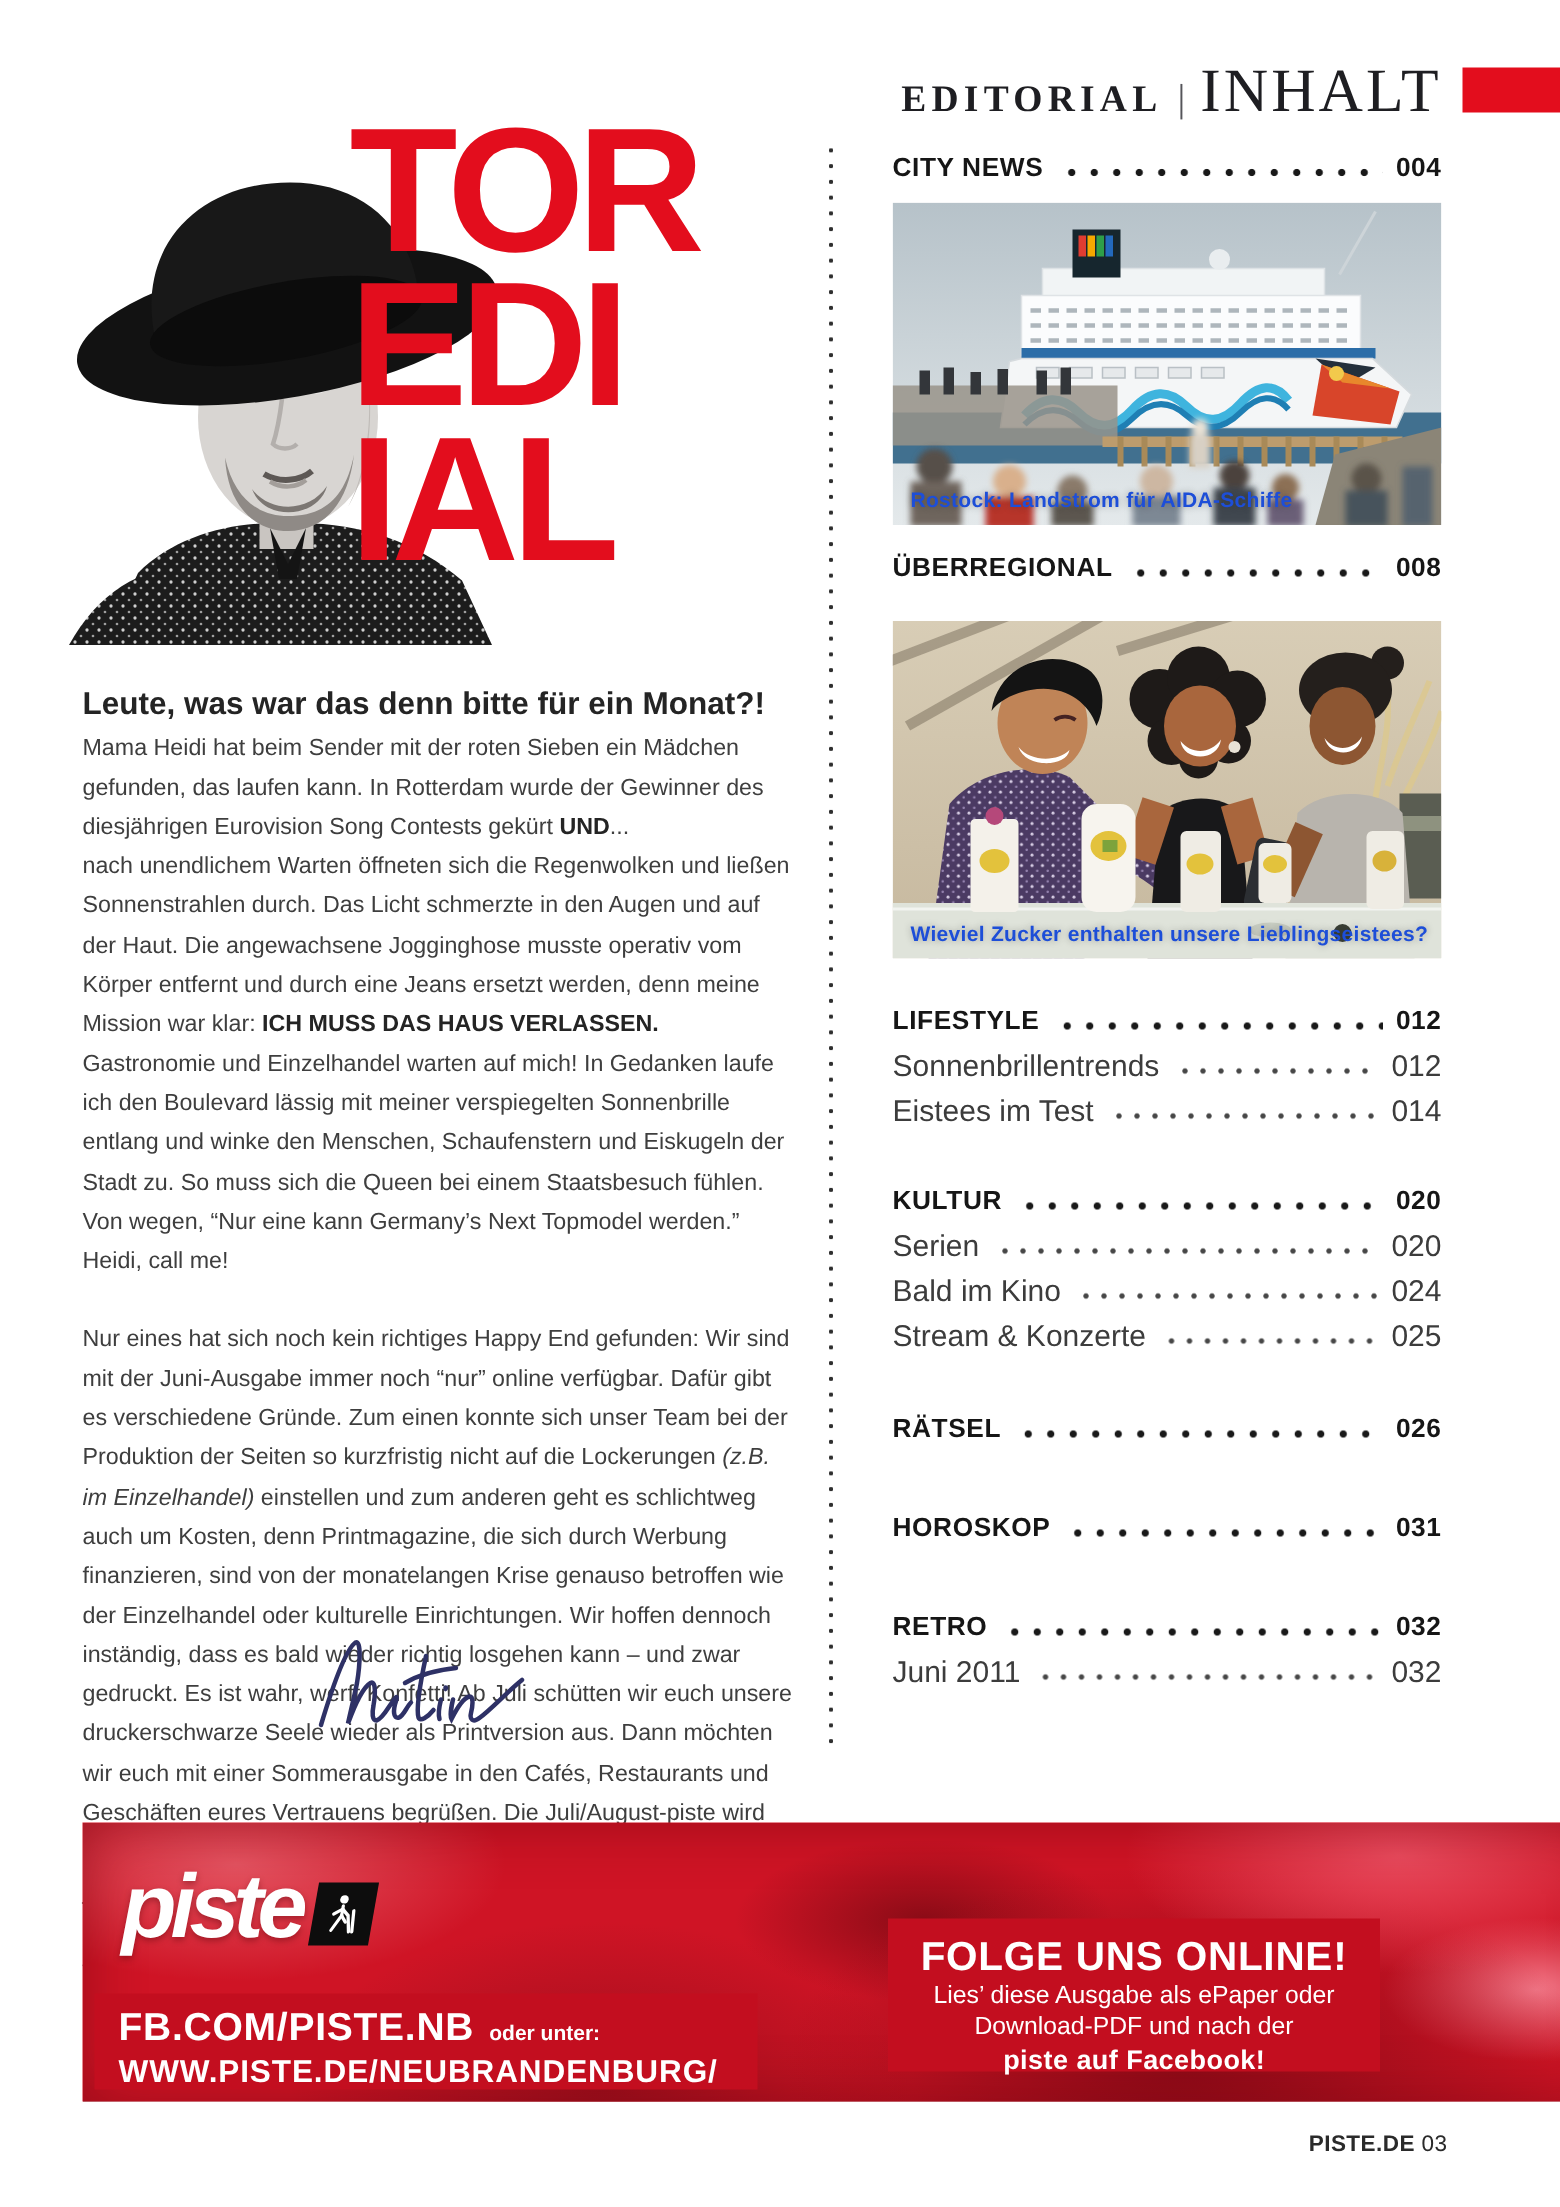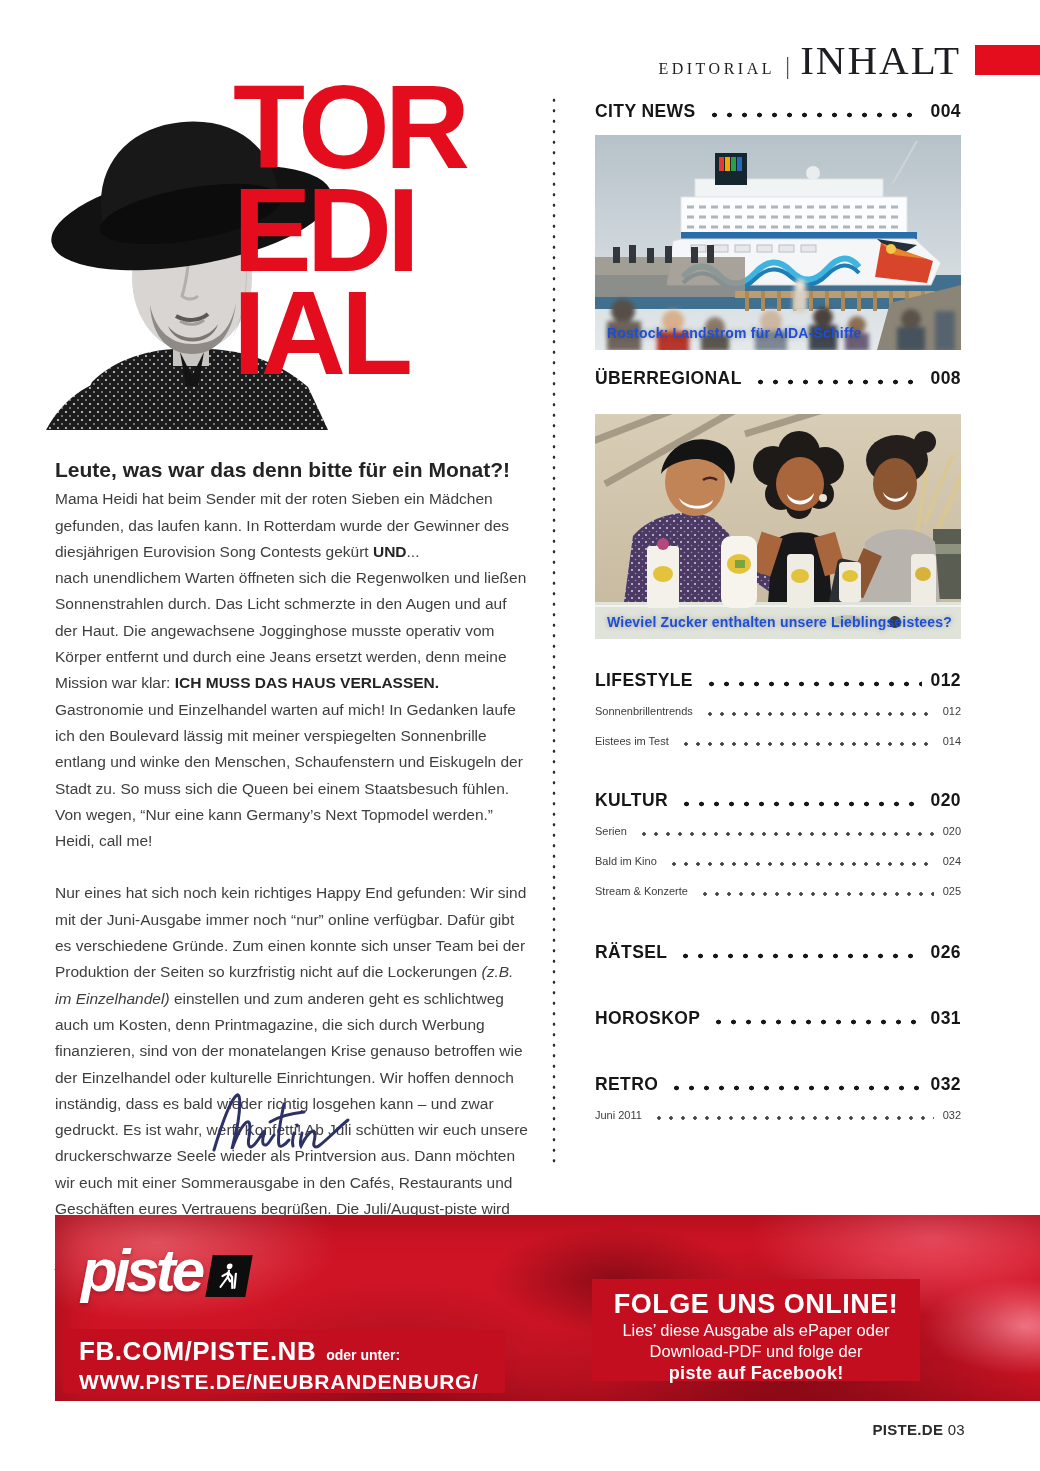--- a/index.html
+++ b/index.html
@@ -2,21 +2,21 @@
 <html><head>
 <meta charset="utf-8">
 <style>
   html,body{margin:0;padding:0;background:#fff;}
   .page{position:relative;width:1040px;height:1471px;background:#ffffff;overflow:hidden;
         font-family:"Liberation Sans",sans-serif;color:#222;}
 
   
   .masthead{position:absolute;top:36px;right:0;display:flex;align-items:center;}
   .masthead-text{display:flex;align-items:baseline;font-family:"Liberation Serif",serif;color:#1e1e22;}
-  .mh-section{font-size:16px;letter-spacing:3.5px;}
+  .mh-section{font-size:25px;letter-spacing:3.5px;font-weight:bold;}
   .mh-div{font-size:26px;margin:0 10px;color:#55555a;font-weight:400;}
   .mh-title{font-size:41px;letter-spacing:2px;}
   .mh-redbox{width:65px;height:30px;background:#e30d1d;margin-left:14px;}
 
   
   .portrait{position:absolute;left:40px;top:90px;width:310px;height:340px;}
   .ed-title{position:absolute;left:233px;top:76px;z-index:3;color:#e30d1d;
             font-weight:900;font-size:118px;line-height:103px;letter-spacing:-5px;}
   .ed-text{position:absolute;left:55px;top:457px;width:474px;font-size:15.5px;
            line-height:26.3px;color:#3e3e3e;}
@@ -33,21 +33,21 @@
   .toc{position:absolute;left:595px;top:100px;width:366px;}
   .row{display:flex;align-items:flex-end;}
   .row .lbl{white-space:nowrap;}
   .row .ldr{flex:1;height:14px;margin:0 9px;
             background-image:radial-gradient(circle,var(--dotc) var(--dotr),transparent calc(var(--dotr) + .6px));
             background-size:var(--dotsp) 14px;background-repeat:repeat-x;background-position:2px bottom;}
   .row .pg{white-space:nowrap;}
   .row-main{--dotc:#191919;--dotr:2.1px;--dotsp:15px;
             font-weight:bold;font-size:17.5px;letter-spacing:.4px;color:#161616;line-height:22px;text-align:center;}
   .row-sub{--dotc:#474747;--dotr:1.5px;--dotsp:12px;
-           font-size:11px;color:#3c3c3c;line-height:20px;margin-top:10px;}
+           font-size:20px;color:#3c3c3c;line-height:20px;margin-top:10px;}
   .toc-img{position:relative;width:366px;overflow:hidden;}
   .toc-img svg{display:block;}
   .img-caption{position:absolute;left:12px;bottom:9px;color:#1d4ed8;font-weight:bold;
                font-size:14px;letter-spacing:.2px;text-shadow:0 0 5px rgba(40,40,40,.35);}
   .mt13{margin-top:13px;}.mt17{margin-top:17px;}.mt25{margin-top:25px;}
   .mt30{margin-top:30px;}.mt38{margin-top:38px;}.mt40{margin-top:40px;}.mt44{margin-top:44px;}
 
   
   .banner{position:absolute;left:55px;top:1215px;width:1020px;height:186px;background-color:#cf1425;
     background-image:
@@ -435,21 +435,21 @@
     <div class="fb-box">
       <div class="fb-line1">
         <span class="fb-big">FB.COM/PISTE.NB</span>
         <span class="fb-small">oder unter:</span>
       </div>
       <div class="fb-url">WWW.PISTE.DE/NEUBRANDENBURG/</div>
     </div>
     <div class="follow-box">
       <div class="follow-title">FOLGE UNS ONLINE!</div>
       <div class="follow-line">Lies’ diese Ausgabe als ePaper oder</div>
-      <div class="follow-line">Download-PDF und folge der</div>
+      <div class="follow-line">Download-PDF und nach der</div>
       <div class="follow-bold"><b>piste auf Facebook</b><span>!</span></div>
     </div>
   </div>
 
   <div class="footer">
     <b>PISTE.DE</b>
     <span>03</span>
   </div>
 
 </div>

